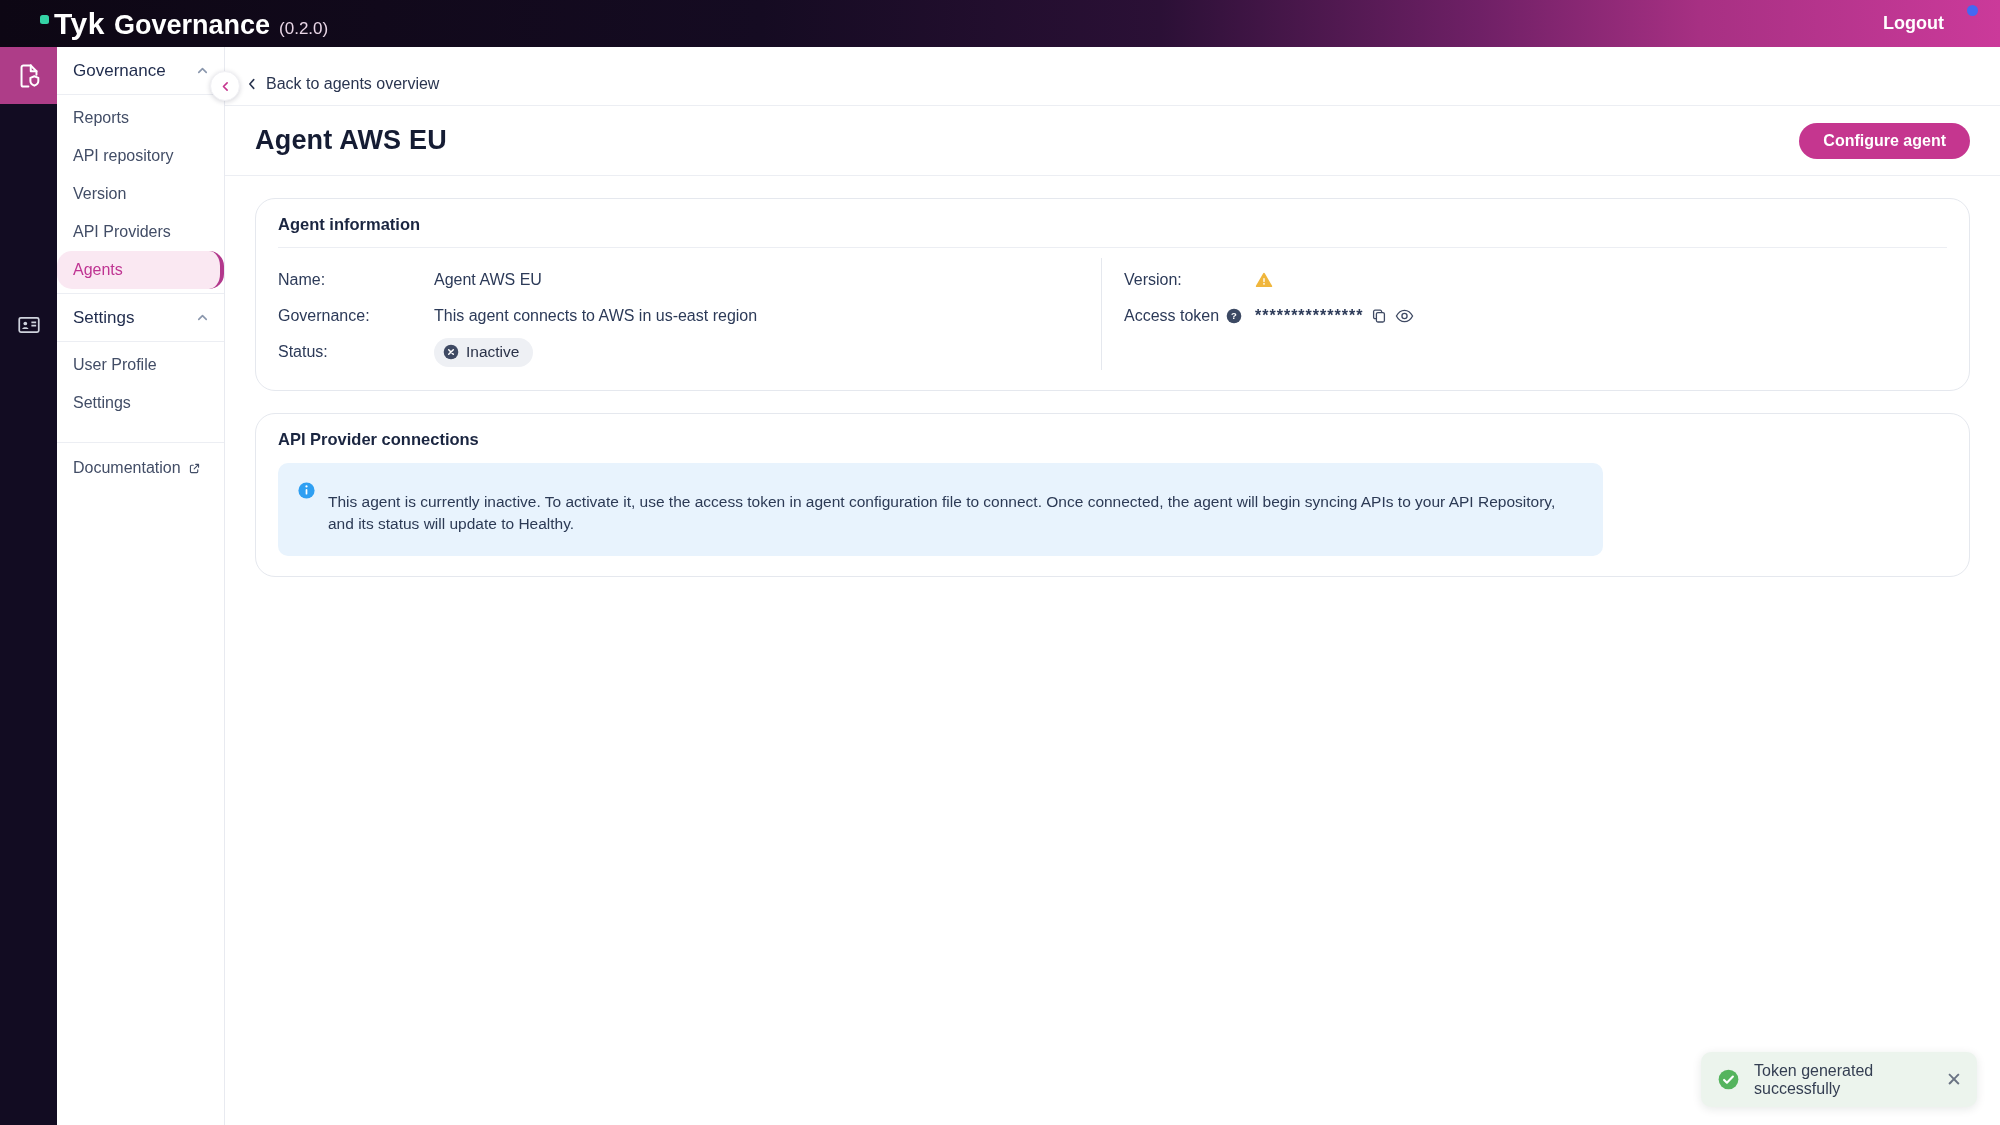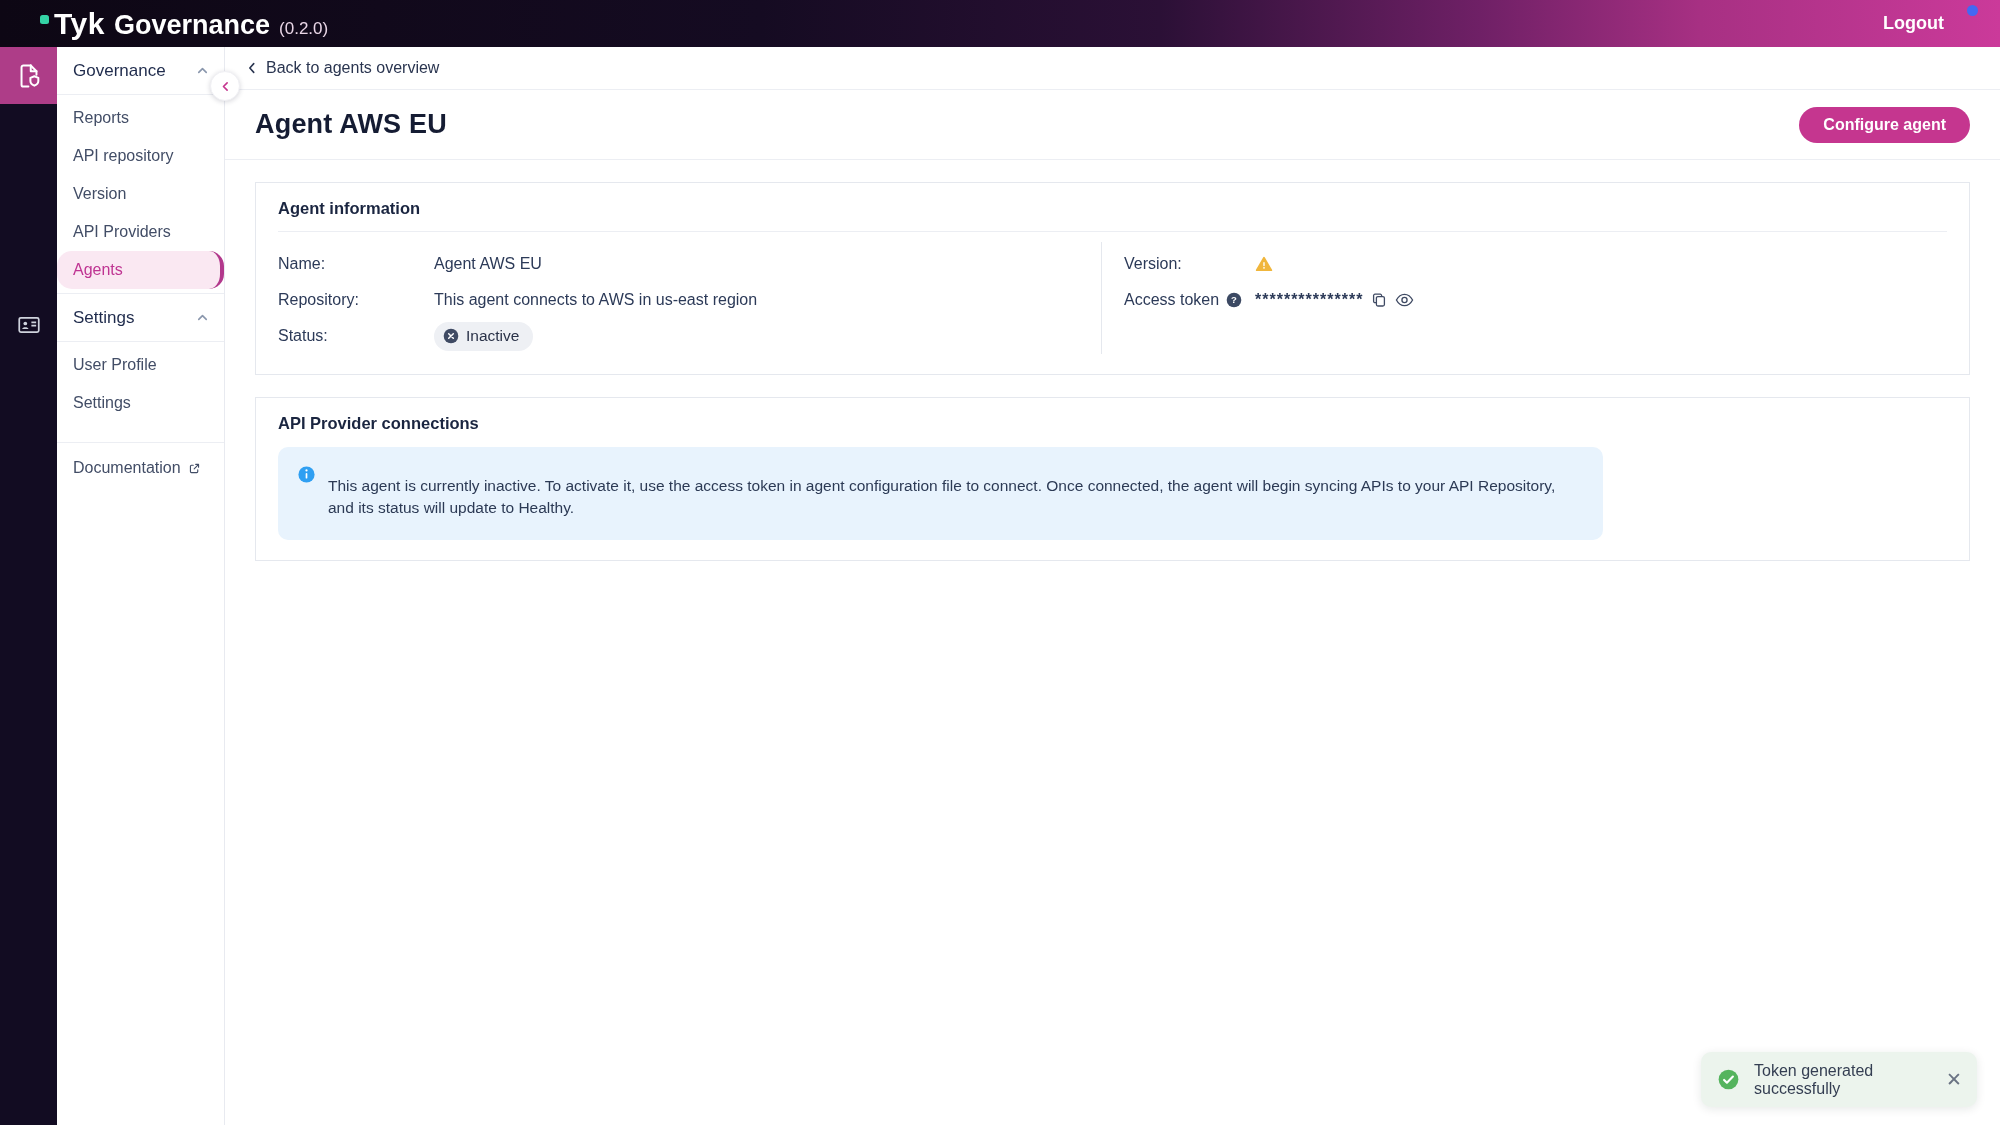--- a/index.html
+++ b/index.html
@@ -35,36 +35,36 @@
     color:#424d66; cursor:pointer; text-decoration:none; }
   .side-item.active { background:#fae8f2; color:#bf3492; border-right:4px solid #b2388c;border-radius:15px; }
   .doc-row { margin-top:16px; border-top:1px solid #eceef3; padding-top:6px; }
   .doc-row .side-item { gap:7px; }
 
   .collapse-btn { position:absolute; top:71px; left:210px; width:30px; height:30px; border-radius:50%;
     background:#fff; border:1px solid #f0f0f4; box-shadow:0 1px 5px rgba(20,20,50,.18);
     display:flex; align-items:center; justify-content:center; cursor:pointer; z-index:40; }
 
   
-  .main { position:absolute; top:47px; left:225px; width:1775px; height:830px; background:#fff; }
+  .main { position:absolute; top:63px; left:225px; width:1775px; height:830px; background:#fff; }
   .back-bar { height:43px; display:flex; align-items:center; padding-left:20px; border-bottom:1px solid #eceef3; }
   .back-link { display:flex; align-items:center; gap:7px; font-size:16px; color:#2a3550;
     text-decoration:none; cursor:pointer; font-weight:500; }
   .title-row { height:70px; display:flex; align-items:center; justify-content:space-between;
     padding:0 30px; border-bottom:1px solid #eceef3; }
   .page-title { font-size:27px; font-weight:800; color:#151c33; letter-spacing:0.2px; }
   .configure-btn { background:#c5368f; color:#fff; border:none; border-radius:18px; height:36px;
     padding:0 24px; font-size:16px; font-weight:700; font-family:"Liberation Sans", sans-serif; cursor:pointer; }
 
   .content { padding:0 30px; }
   .warn-banner { margin-top:20px; height:40px; background:#fcf7e6; border-radius:8px;
     display:flex; align-items:center; gap:15px; padding:0 20px; }
   .warn-banner span { font-size:15.5px; color:#2a3550; }
 
-  .card { margin-top:22px; border:1px solid #e5e8ee; border-radius:0; background:#fff; padding:16px 22px 20px 22px; }
+  .card { margin-top:22px; border:1px solid #e5e8ee; border-radius:20px; background:#fff; padding:16px 22px 20px 22px; }
   .card-title { font-size:16.5px; font-weight:700; color:#1a2540; }
   .card-divider { border-bottom:1px solid #eceef3; margin:13px 0 10px 0; }
 
   .info-grid { display:flex; }
   .info-col { flex:1 1 0; padding-top:4px; }
   .info-col.right { border-left:1px solid #e5e8ee; padding-left:22px; }
   .info-row { display:flex; align-items:center; height:36px; }
   .info-label { width:156px; font-size:16px; color:#2c3a58; display:flex; align-items:center; gap:7px; }
   .info-col.right .info-label { width:131px; }
   .info-value { font-size:16px; color:#2c3a58; display:flex; align-items:center; gap:8px; }
@@ -197,21 +197,21 @@
     <section class="card">
       <div class="card-title">Agent information</div>
       <div class="card-divider"></div>
       <div class="info-grid">
         <div class="info-col">
           <div class="info-row">
             <span class="info-label">Name:</span>
             <span class="info-value">Agent AWS EU</span>
           </div>
           <div class="info-row">
-            <span class="info-label">Repository:</span>
+            <span class="info-label">Governance:</span>
             <span class="info-value">This agent connects to AWS in us-east region</span>
           </div>
           <div class="info-row">
             <span class="info-label">Status:</span>
             <span class="status-pill">
               <span>
                 <svg width="16" height="16" viewBox="0 0 16 16">
                   <circle cx="8" cy="8" r="7.3" fill="#3f4a63"></circle>
                   <path d="M5.7 5.7 l4.6 4.6 M10.3 5.7 l-4.6 4.6" stroke="#fff" stroke-width="1.5" stroke-linecap="round"></path>
                 </svg>

